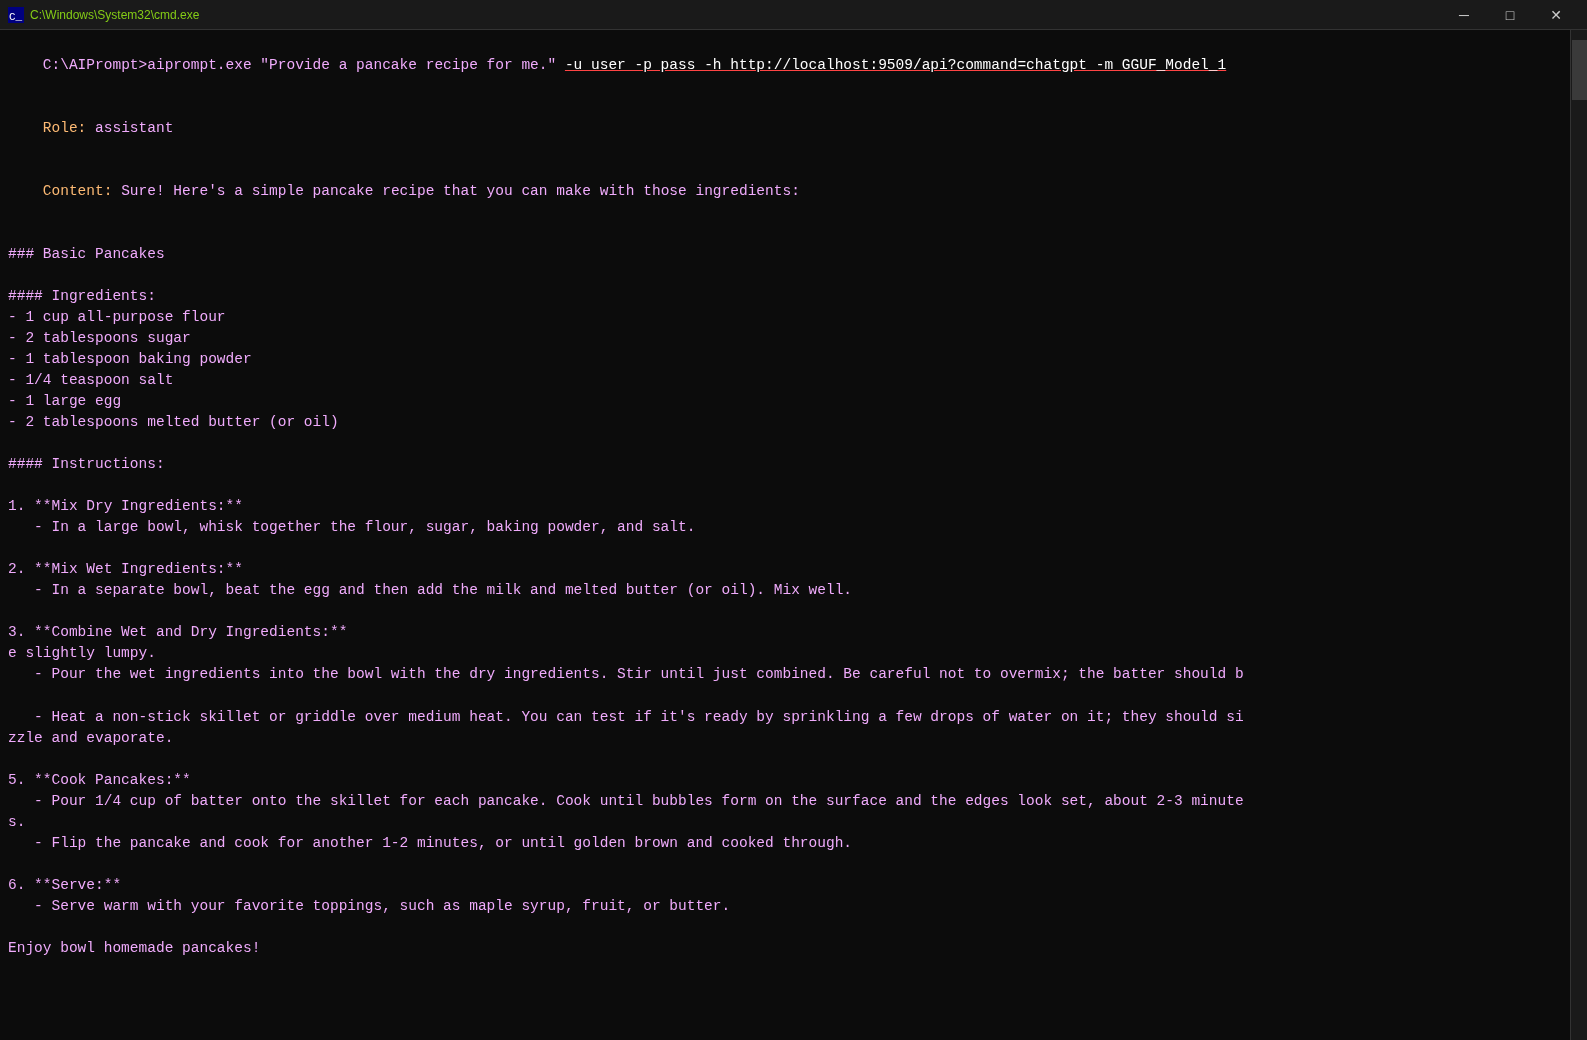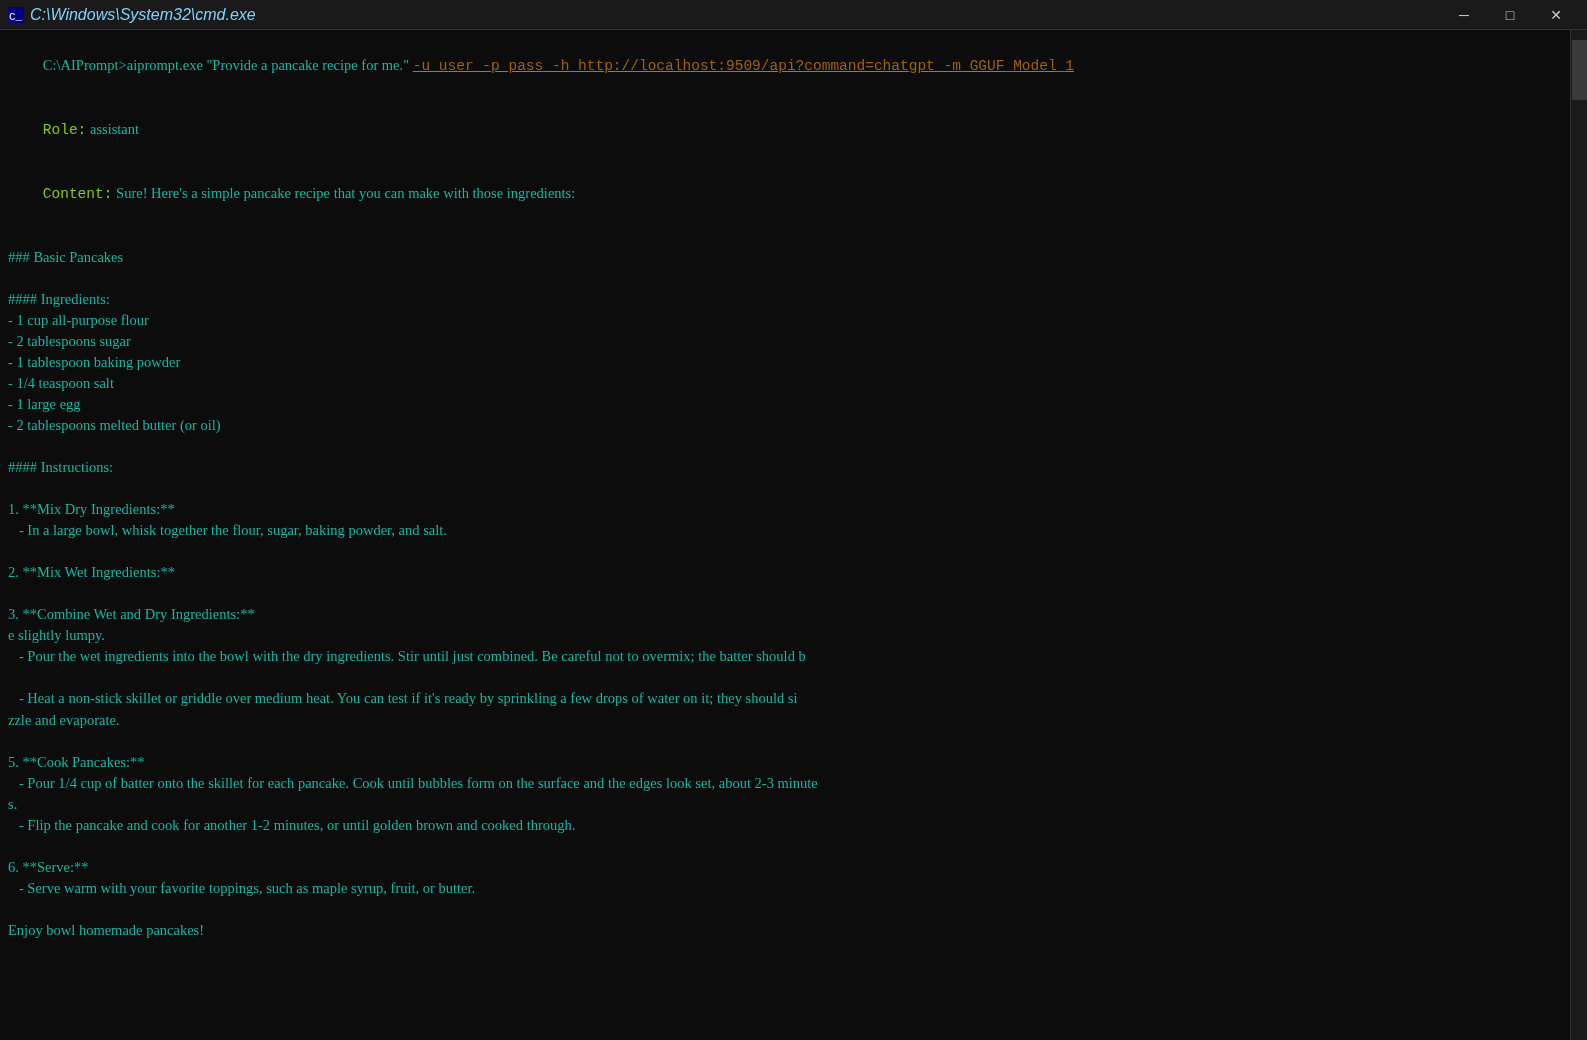--- a/index.html
+++ b/index.html
@@ -37,24 +37,23 @@
 
     .title-bar-icon {
       width: 16px;
       height: 16px;
       display: flex;
       align-items: center;
       justify-content: center;
     }
 
     .title-bar-text {
-      color: #7dd3fc;
-      font-size: 16px;
+      color: #84cc16;
+      font-size: 12px;
       font-family: 'Segoe UI', sans-serif;
-      font-style: italic;
     }
 
     .title-bar-controls {
       display: flex;
       gap: 0;
     }
 
     .title-bar-btn {
       width: 46px;
       height: 30px;
@@ -99,24 +98,24 @@
       font-size: 14.5px;
       line-height: 1.45;
       color: #cccccc;
     }
 
     .line {
       white-space: pre-wrap;
       word-break: break-all;
     }
 
-    .color-white { color: #14b8a6; font-family: Liberation Serif, serif; }
-    .color-cyan { color: #84cc16; }
+    .color-white { color: #f0abfc; }
+    .color-cyan { color: #fdba74; }
     .color-red-underline {
-      color: #a16207;
+      color: #ffffff;
       text-decoration: underline;
       text-decoration-color: #ff4444;
     }
 
     .empty-line {
       height: 1.45em;
     }
   </style>
 </head>
 <body>
@@ -166,20 +165,21 @@
   <div class="line color-white">- 1/4 teaspoon salt</div>
   <div class="line color-white">- 1 large egg</div>
   <div class="line color-white">- 2 tablespoons melted butter (or oil)</div>
   <div class="empty-line"></div>
   <div class="line color-white">#### Instructions:</div>
   <div class="empty-line"></div>
   <div class="line color-white">1. **Mix Dry Ingredients:**</div>
   <div class="line color-white">   - In a large bowl, whisk together the flour, sugar, baking powder, and salt.</div>
   <div class="empty-line"></div>
   <div class="line color-white">2. **Mix Wet Ingredients:**</div>
+  <div class="line color-white">   - In a separate bowl, beat the egg and then add the milk and melted butter (or oil). Mix well.</div>
   <div class="empty-line"></div>
   <div class="line color-white">3. **Combine Wet and Dry Ingredients:**</div>
   <div class="line color-white">e slightly lumpy.</div>
   <div class="line color-white">   - Pour the wet ingredients into the bowl with the dry ingredients. Stir until just combined. Be careful not to overmix; the batter should b</div>
   <div class="empty-line"></div>
   <div class="line color-white">   - Heat a non-stick skillet or griddle over medium heat. You can test if it's ready by sprinkling a few drops of water on it; they should si</div>
   <div class="line color-white">zzle and evaporate.</div>
   <div class="empty-line"></div>
   <div class="line color-white">5. **Cook Pancakes:**</div>
   <div class="line color-white">   - Pour 1/4 cup of batter onto the skillet for each pancake. Cook until bubbles form on the surface and the edges look set, about 2-3 minute</div>

